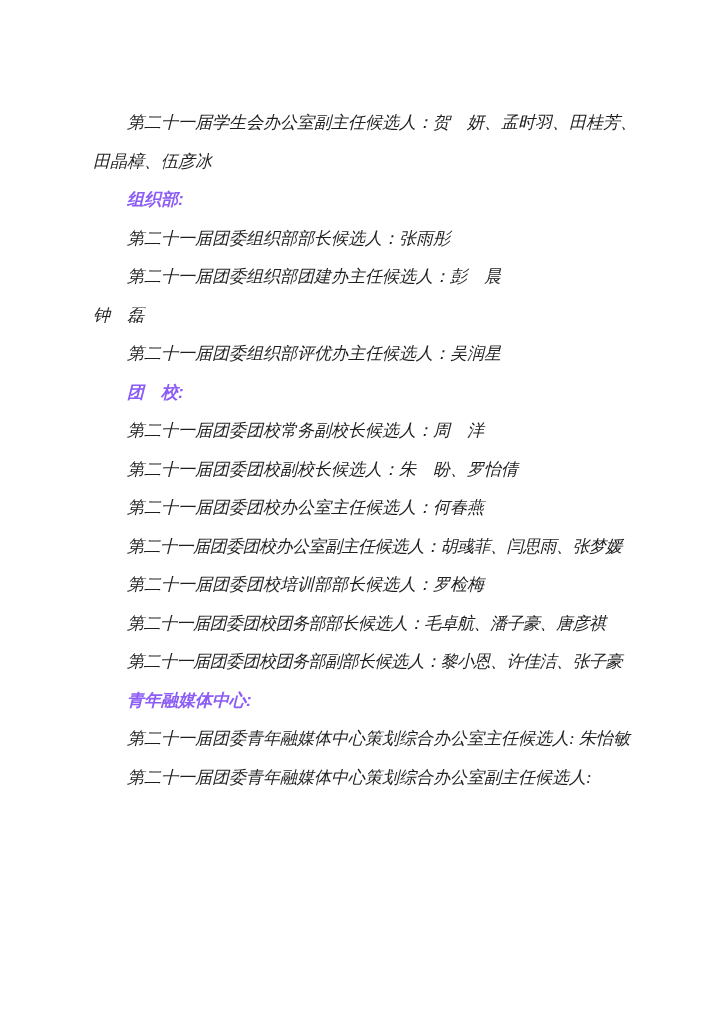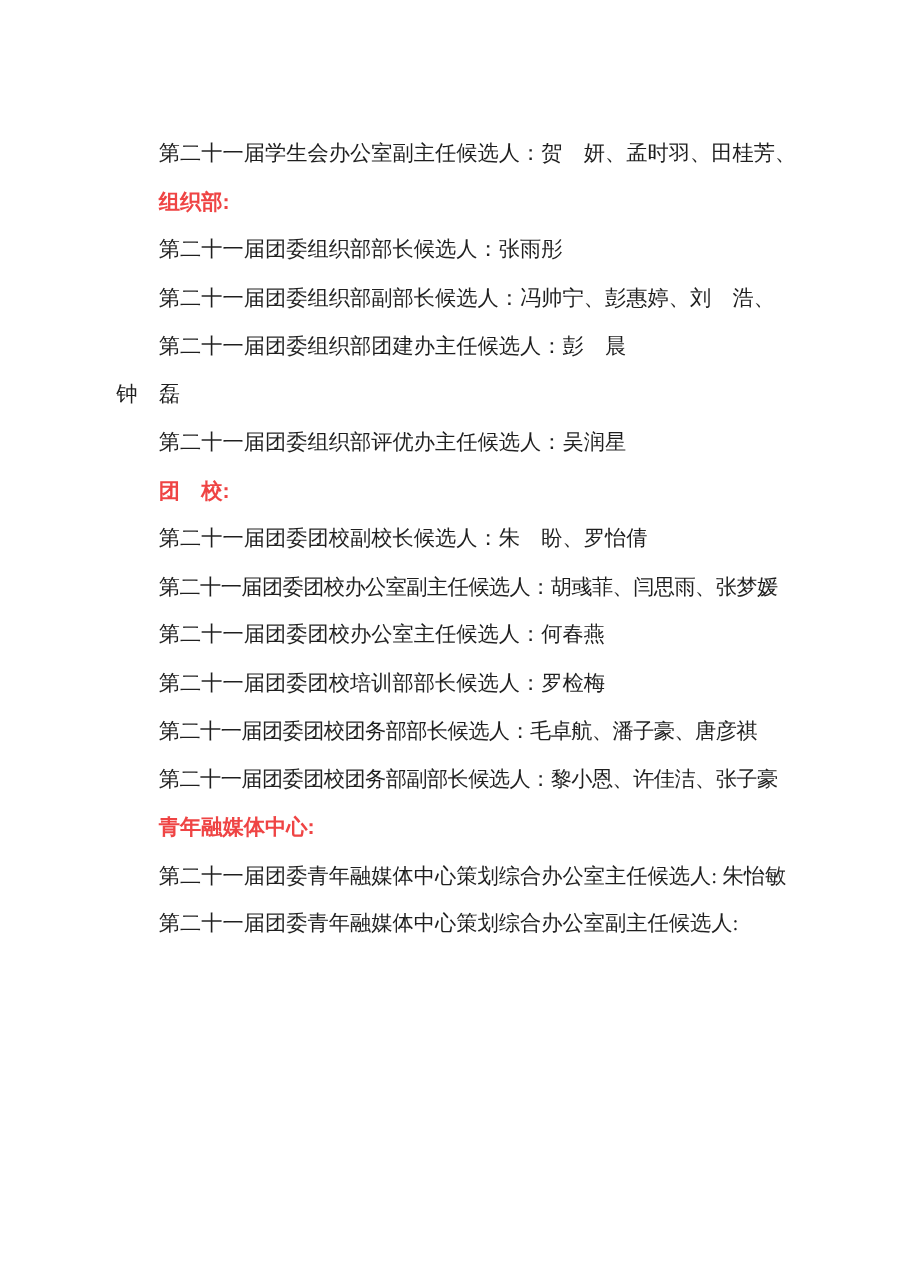--- a/index.html
+++ b/index.html
@@ -20,50 +20,52 @@
     top: 104px;
     width: 560px;
     font-family: "Liberation Serif", "DejaVu Serif", serif;
     font-size: 17px;
     line-height: 38.5px;
     color: #1f1f1f;
   }
   .ln {
     height: 38.5px;
     white-space: pre;
+    font-style: italic;
   }
   .ind {
     padding-left: 34px;
   }
   .hd {
     font-family: "Liberation Sans", "DejaVu Sans", sans-serif;
     font-weight: 700;
     padding-left: 34px;
-    color: #ef4444;
+    color: #8b5cf6;
   }
   .tight {
     letter-spacing: -0.5px;
   }
 </style>
 </head>
 <body>
 
 <div class="page">
   <div class="textblock">
     <div class="ln ind">第二十一届学生会办公室副主任候选人：贺　妍、孟时羽、田桂芳、</div>
+    <div class="ln">田晶樟、伍彦冰</div>
     <div class="ln hd">组织部:</div>
     <div class="ln ind">第二十一届团委组织部部长候选人：张雨彤</div>
-    <div class="ln ind">第二十一届团委组织部副部长候选人：冯帅宁、彭惠婷、刘　浩、</div>
     <div class="ln ind">第二十一届团委组织部团建办主任候选人：彭　晨</div>
     <div class="ln">钟　磊</div>
     <div class="ln ind">第二十一届团委组织部评优办主任候选人：吴润星</div>
     <div class="ln hd">团　校:</div>
+    <div class="ln ind">第二十一届团委团校常务副校长候选人：周　洋</div>
     <div class="ln ind">第二十一届团委团校副校长候选人：朱　盼、罗怡倩</div>
+    <div class="ln ind">第二十一届团委团校办公室主任候选人：何春燕</div>
     <div class="ln ind tight">第二十一届团委团校办公室副主任候选人：胡彧菲、闫思雨、张梦媛</div>
-    <div class="ln ind">第二十一届团委团校办公室主任候选人：何春燕</div>
     <div class="ln ind">第二十一届团委团校培训部部长候选人：罗检梅</div>
     <div class="ln ind tight">第二十一届团委团校团务部部长候选人：毛卓航、潘子豪、唐彦祺</div>
     <div class="ln ind tight">第二十一届团委团校团务部副部长候选人：黎小恩、许佳洁、张子豪</div>
     <div class="ln hd">青年融媒体中心:</div>
     <div class="ln ind">第二十一届团委青年融媒体中心策划综合办公室主任候选人: 朱怡敏</div>
     <div class="ln ind">第二十一届团委青年融媒体中心策划综合办公室副主任候选人:</div>
   </div>
 </div>
 
 </body></html>

